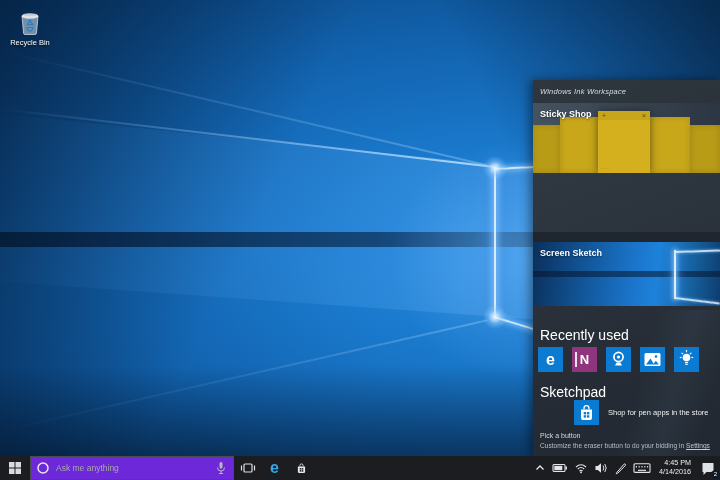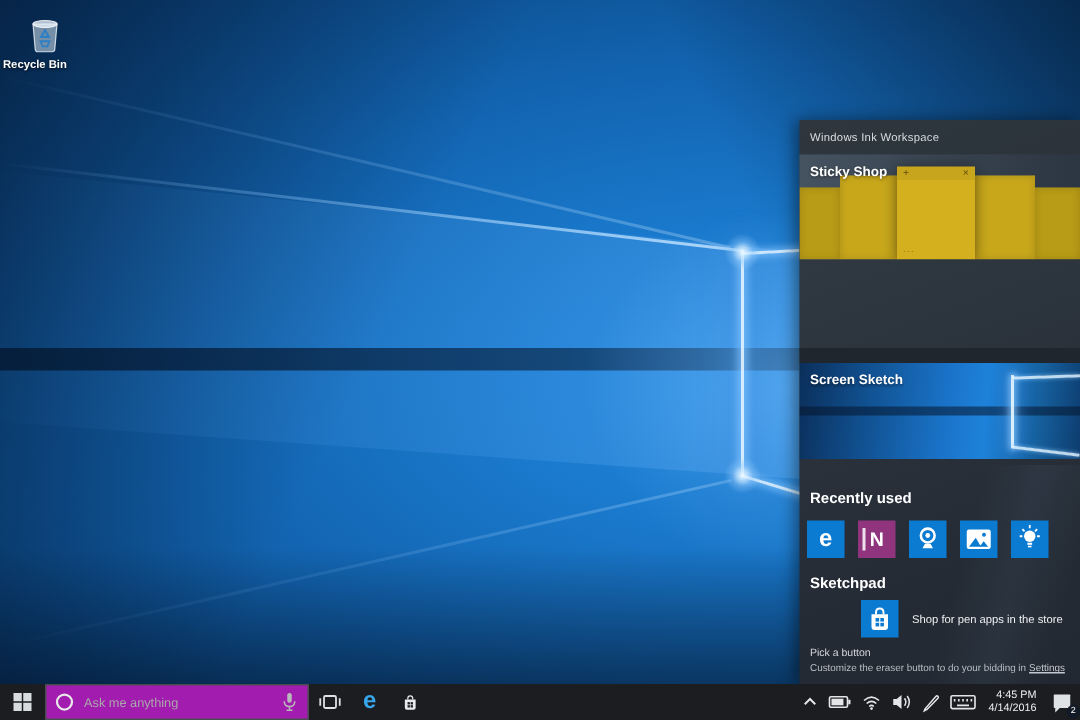--- a/index.html
+++ b/index.html
@@ -35,28 +35,28 @@
   .win-botedge { position:absolute; left:494px; top:316px; width:58px; height:2px; transform-origin:0 50%; transform:rotate(17deg);
     background:rgba(220,240,255,.9); box-shadow:0 0 5px 2px rgba(130,195,255,.7); }
   .flare { position:absolute; width:34px; height:34px; border-radius:50%; pointer-events:none;
     background:radial-gradient(closest-side, rgba(235,248,255,.95), rgba(150,205,255,.4) 40%, rgba(150,205,255,0) 72%); }
   .flare1 { left:478px; top:151px; }
   .flare2 { left:478px; top:300px; }
   .windowGlow { position:absolute; left:390px; top:140px; width:270px; height:240px; pointer-events:none;
     background:radial-gradient(closest-side, rgba(140,200,255,.32), rgba(140,200,255,0)); }
 
   
-  .recycle { position:absolute; left:2px; top:8px; width:56px; text-align:left; z-index:2; cursor:default;font-weight:bold; }
+  .recycle { position:absolute; left:2px; top:8px; width:56px; text-align:center; z-index:2; cursor:default; }
   .recycle .lbl { margin-top:2px; font-size:7.5px; color:#fff; text-shadow:0 1px 2px rgba(0,0,0,.8); }
 
   
   .panel { position:absolute; left:533px; top:80px; width:187px; height:376px; z-index:5;
     background:linear-gradient(160deg, #353d46 0%, #2e3740 28%, #29303a 55%, #242b34 78%, #222831 100%);
     box-shadow:-3px 0 10px rgba(0,0,0,.45); color:#fff; }
-  .panel-header { position:absolute; left:0; top:0; width:100%; height:23px; background:rgba(0,0,0,.10); }
+  .panel-header { position:absolute; left:0; top:0; width:100%; height:23px; background:rgba(0,0,0,.10);font-style:italic; }
   .panel-header .t { position:absolute; left:7px; top:7px; font-size:7.5px; color:#d8dcdf; letter-spacing:.2px; }
 
   .sec-title { position:absolute; left:7px; top:6px; font-size:9px; font-weight:bold; color:#fff;
     text-shadow:0 1px 2px rgba(0,0,0,.45); z-index:6; }
 
   .sticky-sec { position:absolute; left:0; top:23px; width:187px; height:70px; overflow:hidden; cursor:pointer;
     background:linear-gradient(90deg,#45525f 0%, #3c4855 38%, #333e4a 72%, #2c3542 100%); }
   .note { position:absolute; bottom:0; box-shadow:inset 0 0 6px rgba(0,0,0,.15); }
   .n1 { left:0;   width:27px; height:48px; background:#b89b16; z-index:1; }
   .n2 { left:27px; width:38px; height:56px; background:#c8a71b; z-index:2; }
@@ -81,21 +81,21 @@
   .ss-vline { position:absolute; left:141px; top:8px; width:2px; height:49px; background:rgba(228,244,255,.95);
     box-shadow:0 0 4px 1px rgba(140,200,255,.9), 0 0 10px 3px rgba(80,150,230,.5); }
   .ss-top { position:absolute; left:142px; top:9px; width:45px; height:1.5px; transform-origin:0 50%; transform:rotate(-2deg);
     background:rgba(222,242,255,.85); box-shadow:0 0 3px rgba(140,200,255,.8); }
   .ss-bot { position:absolute; left:142px; top:55px; width:45px; height:1.5px; transform-origin:0 50%; transform:rotate(7deg);
     background:rgba(222,242,255,.85); box-shadow:0 0 3px rgba(140,200,255,.8); }
 
   .panel-lower { position:absolute; left:0; top:230px; width:187px; height:146px; }
   .lower-sheen { position:absolute; inset:0; pointer-events:none;
     background:linear-gradient(105deg, rgba(120,160,200,0) 55%, rgba(120,160,200,.08) 72%, rgba(120,160,200,0) 90%); }
-  .grp-label { position:absolute; left:7px; font-size:10px; font-weight:bold; color:#fff; }
+  .grp-label { position:absolute; left:7px; font-size:14px; font-weight:normal; color:#fff; }
   .lbl-recent { top:17px; } .lbl-suggested { top:74px; }
   .tiles { position:absolute; left:5px; top:37px; height:25px; display:flex; gap:9px; }
   .tile { width:25px; height:25px; display:flex; align-items:center; justify-content:center; cursor:pointer; position:relative; }
   .tile-blue { background:#0b7ad1; } .tile-purple { background:#90347e; }
   .tile .eglyph { color:#fff; font-size:16px; font-weight:bold; line-height:1; }
   .tile .nglyph { color:#fff; font-size:13px; font-weight:bold; line-height:1; }
   .tile-purple .strip { position:absolute; left:3px; top:5px; width:2px; height:15px; background:rgba(255,255,255,.85); }
 
   .suggest-row { position:absolute; left:5px; top:90px; width:178px; height:25px; display:flex; align-items:center; cursor:pointer;margin-left:36px; }
   .suggest-row .tile { flex:0 0 25px; }
@@ -104,21 +104,21 @@
   .footer { position:absolute; left:7px; top:122px; width:176px; }
   .footer .l1 { font-size:7px; color:#d2d7dc; }
   .footer .l2 { margin-top:3px; font-size:6.6px; color:#b7bdc4; }
   .footer .link { text-decoration:underline; cursor:pointer; margin-left:2px; color:#c3c9d0; }
 
   
   .taskbar { position:absolute; left:0; top:456px; width:720px; height:24px; background:#1c1d21; z-index:10;
     display:flex; align-items:center; }
   .tb-btn { height:24px; display:flex; align-items:center; justify-content:center; cursor:pointer; }
   .start { width:30px; }
-  .searchbox { width:176px; height:24px; background:#a21caf; border:1px solid #4b4c52; display:flex; align-items:center; cursor:text; }
+  .searchbox { width:204px; height:24px; background:#6d28d9; border:1px solid #4b4c52; display:flex; align-items:center; cursor:text; }
   .searchbox .ring { margin-left:5px; flex:0 0 auto; }
   .searchbox input { flex:1; background:transparent; border:none; outline:none; color:#b9b9b9; font-size:8.5px;
     font-family:"Liberation Sans","DejaVu Sans",sans-serif; padding-left:6px; }
   .searchbox input::placeholder { color:#a9a9a9; opacity:1; }
   .searchbox .mic { margin-right:6px; flex:0 0 auto; cursor:pointer; }
   .iconbtn { width:27px; }
   .edge-e { color:#38a6ea; font-size:16px; font-weight:bold; line-height:1; }
   .spacer { flex:1; }
   .tray { display:flex; align-items:center; height:24px;justify-content:flex-end; }
   .tray .tb-btn { padding:0 3px; }

